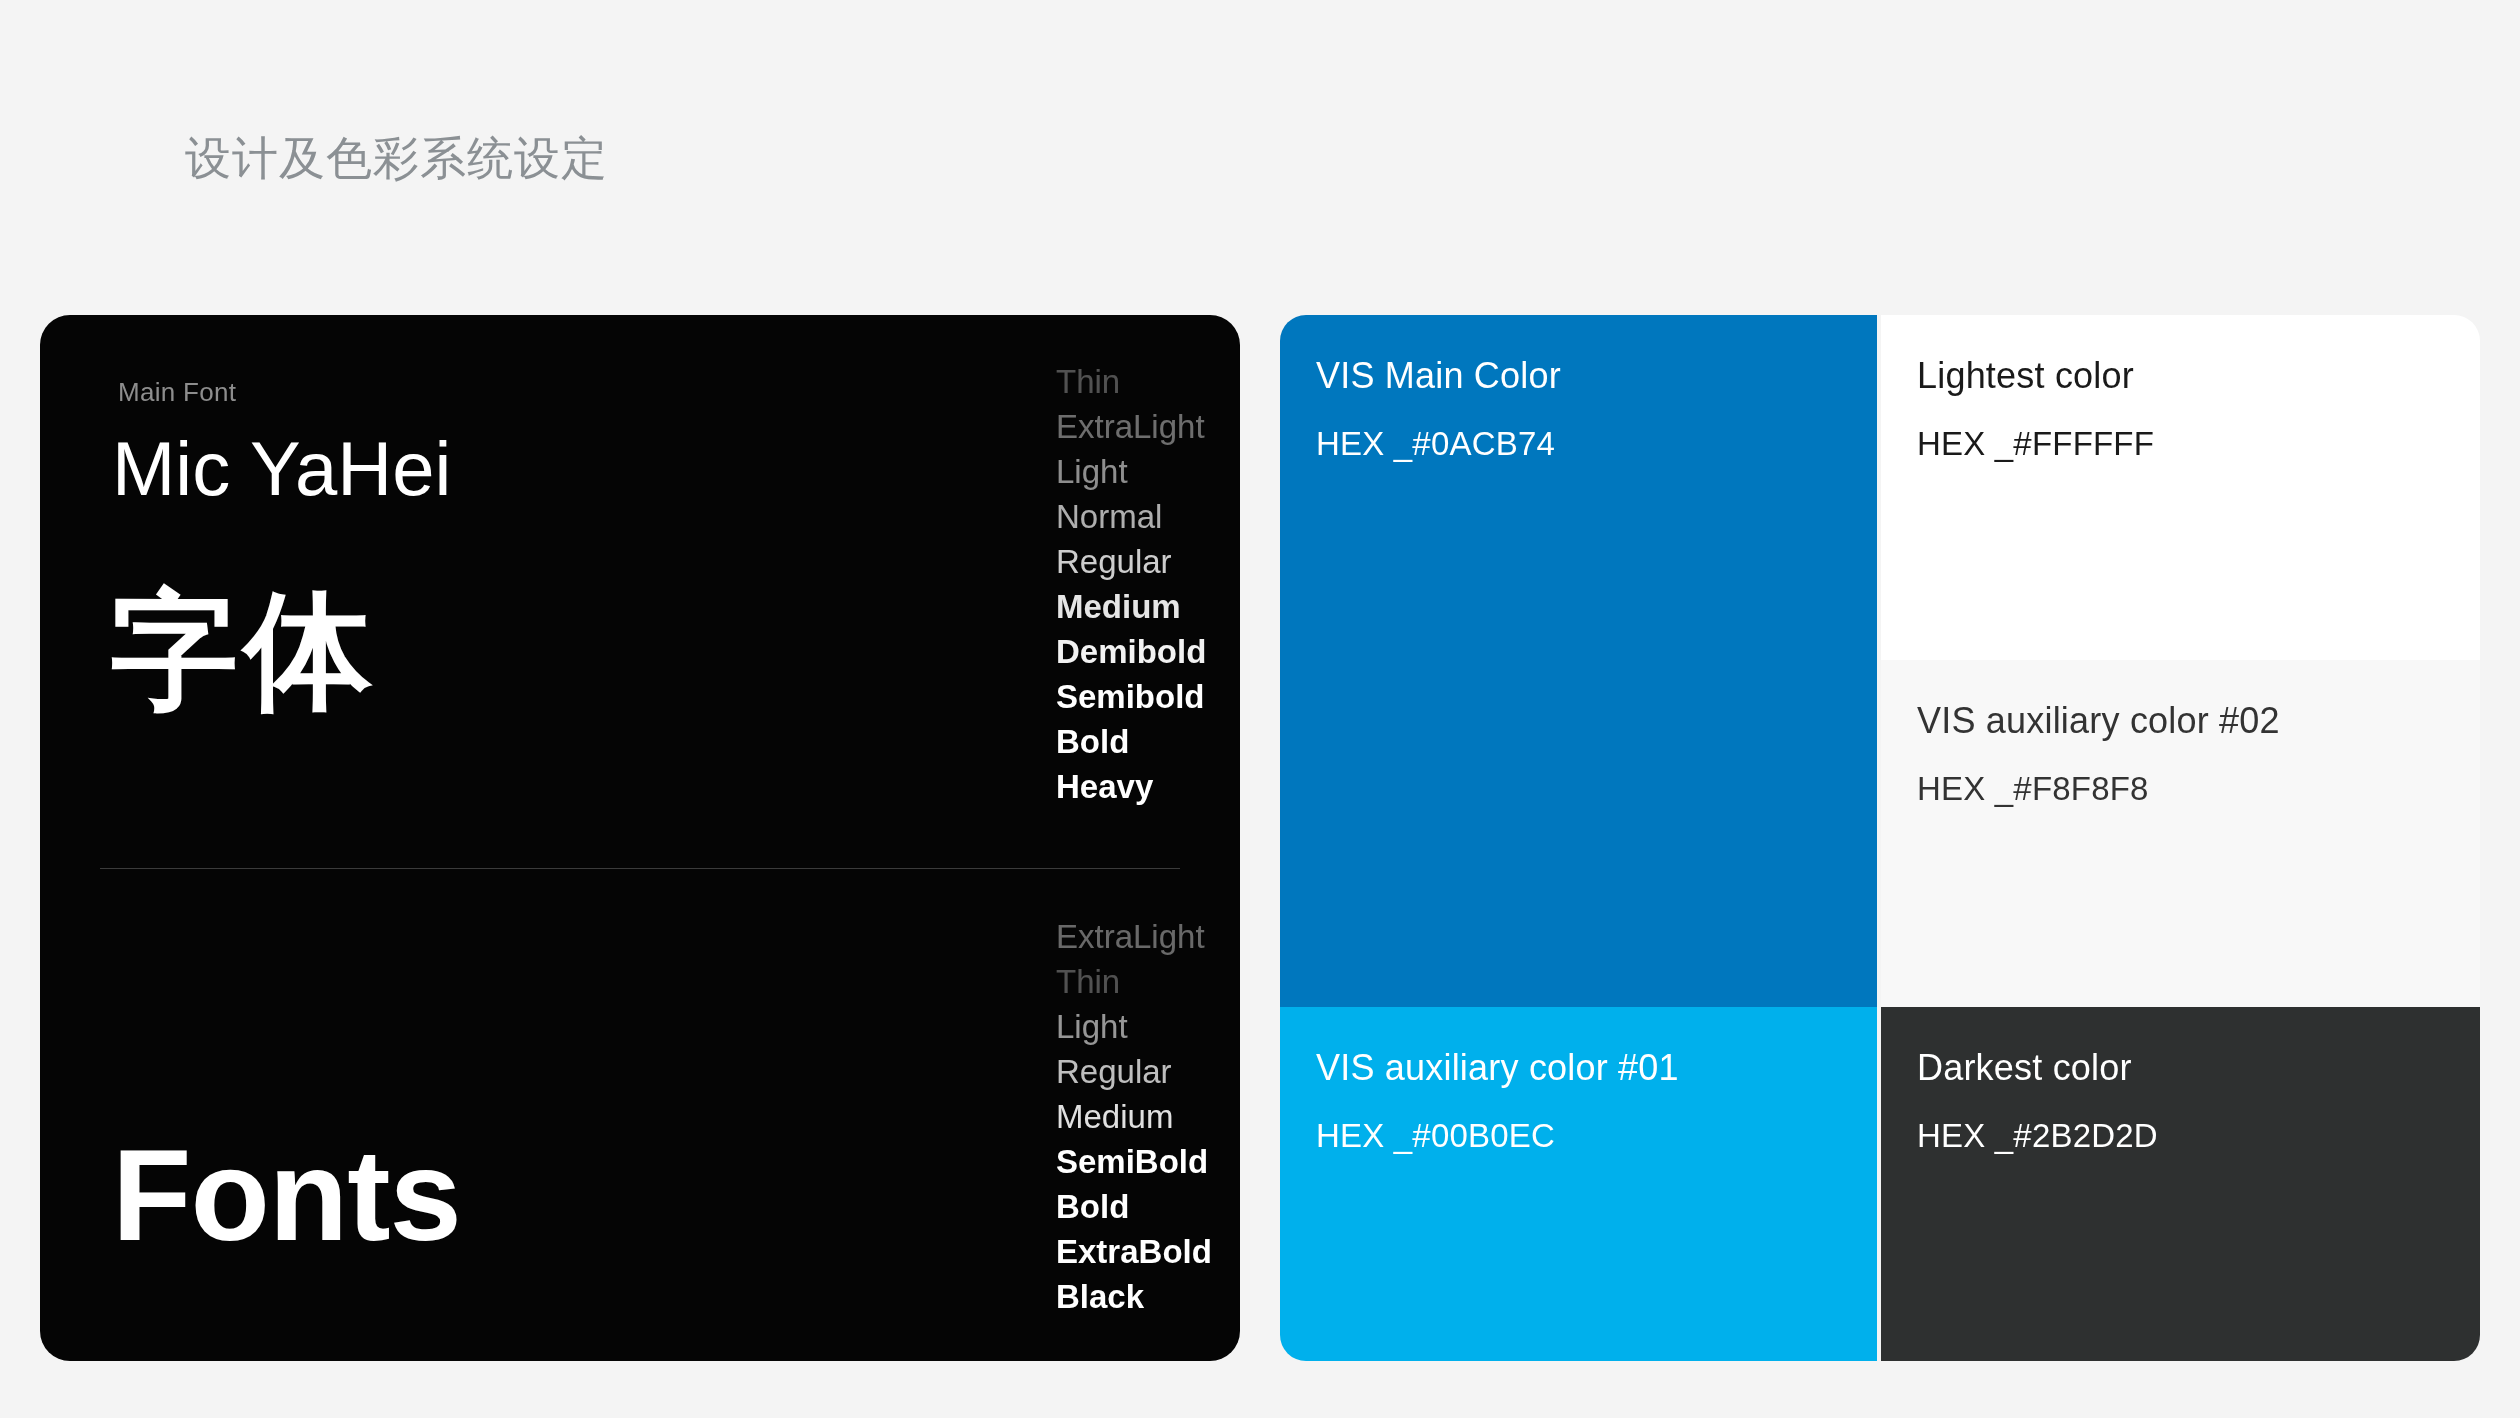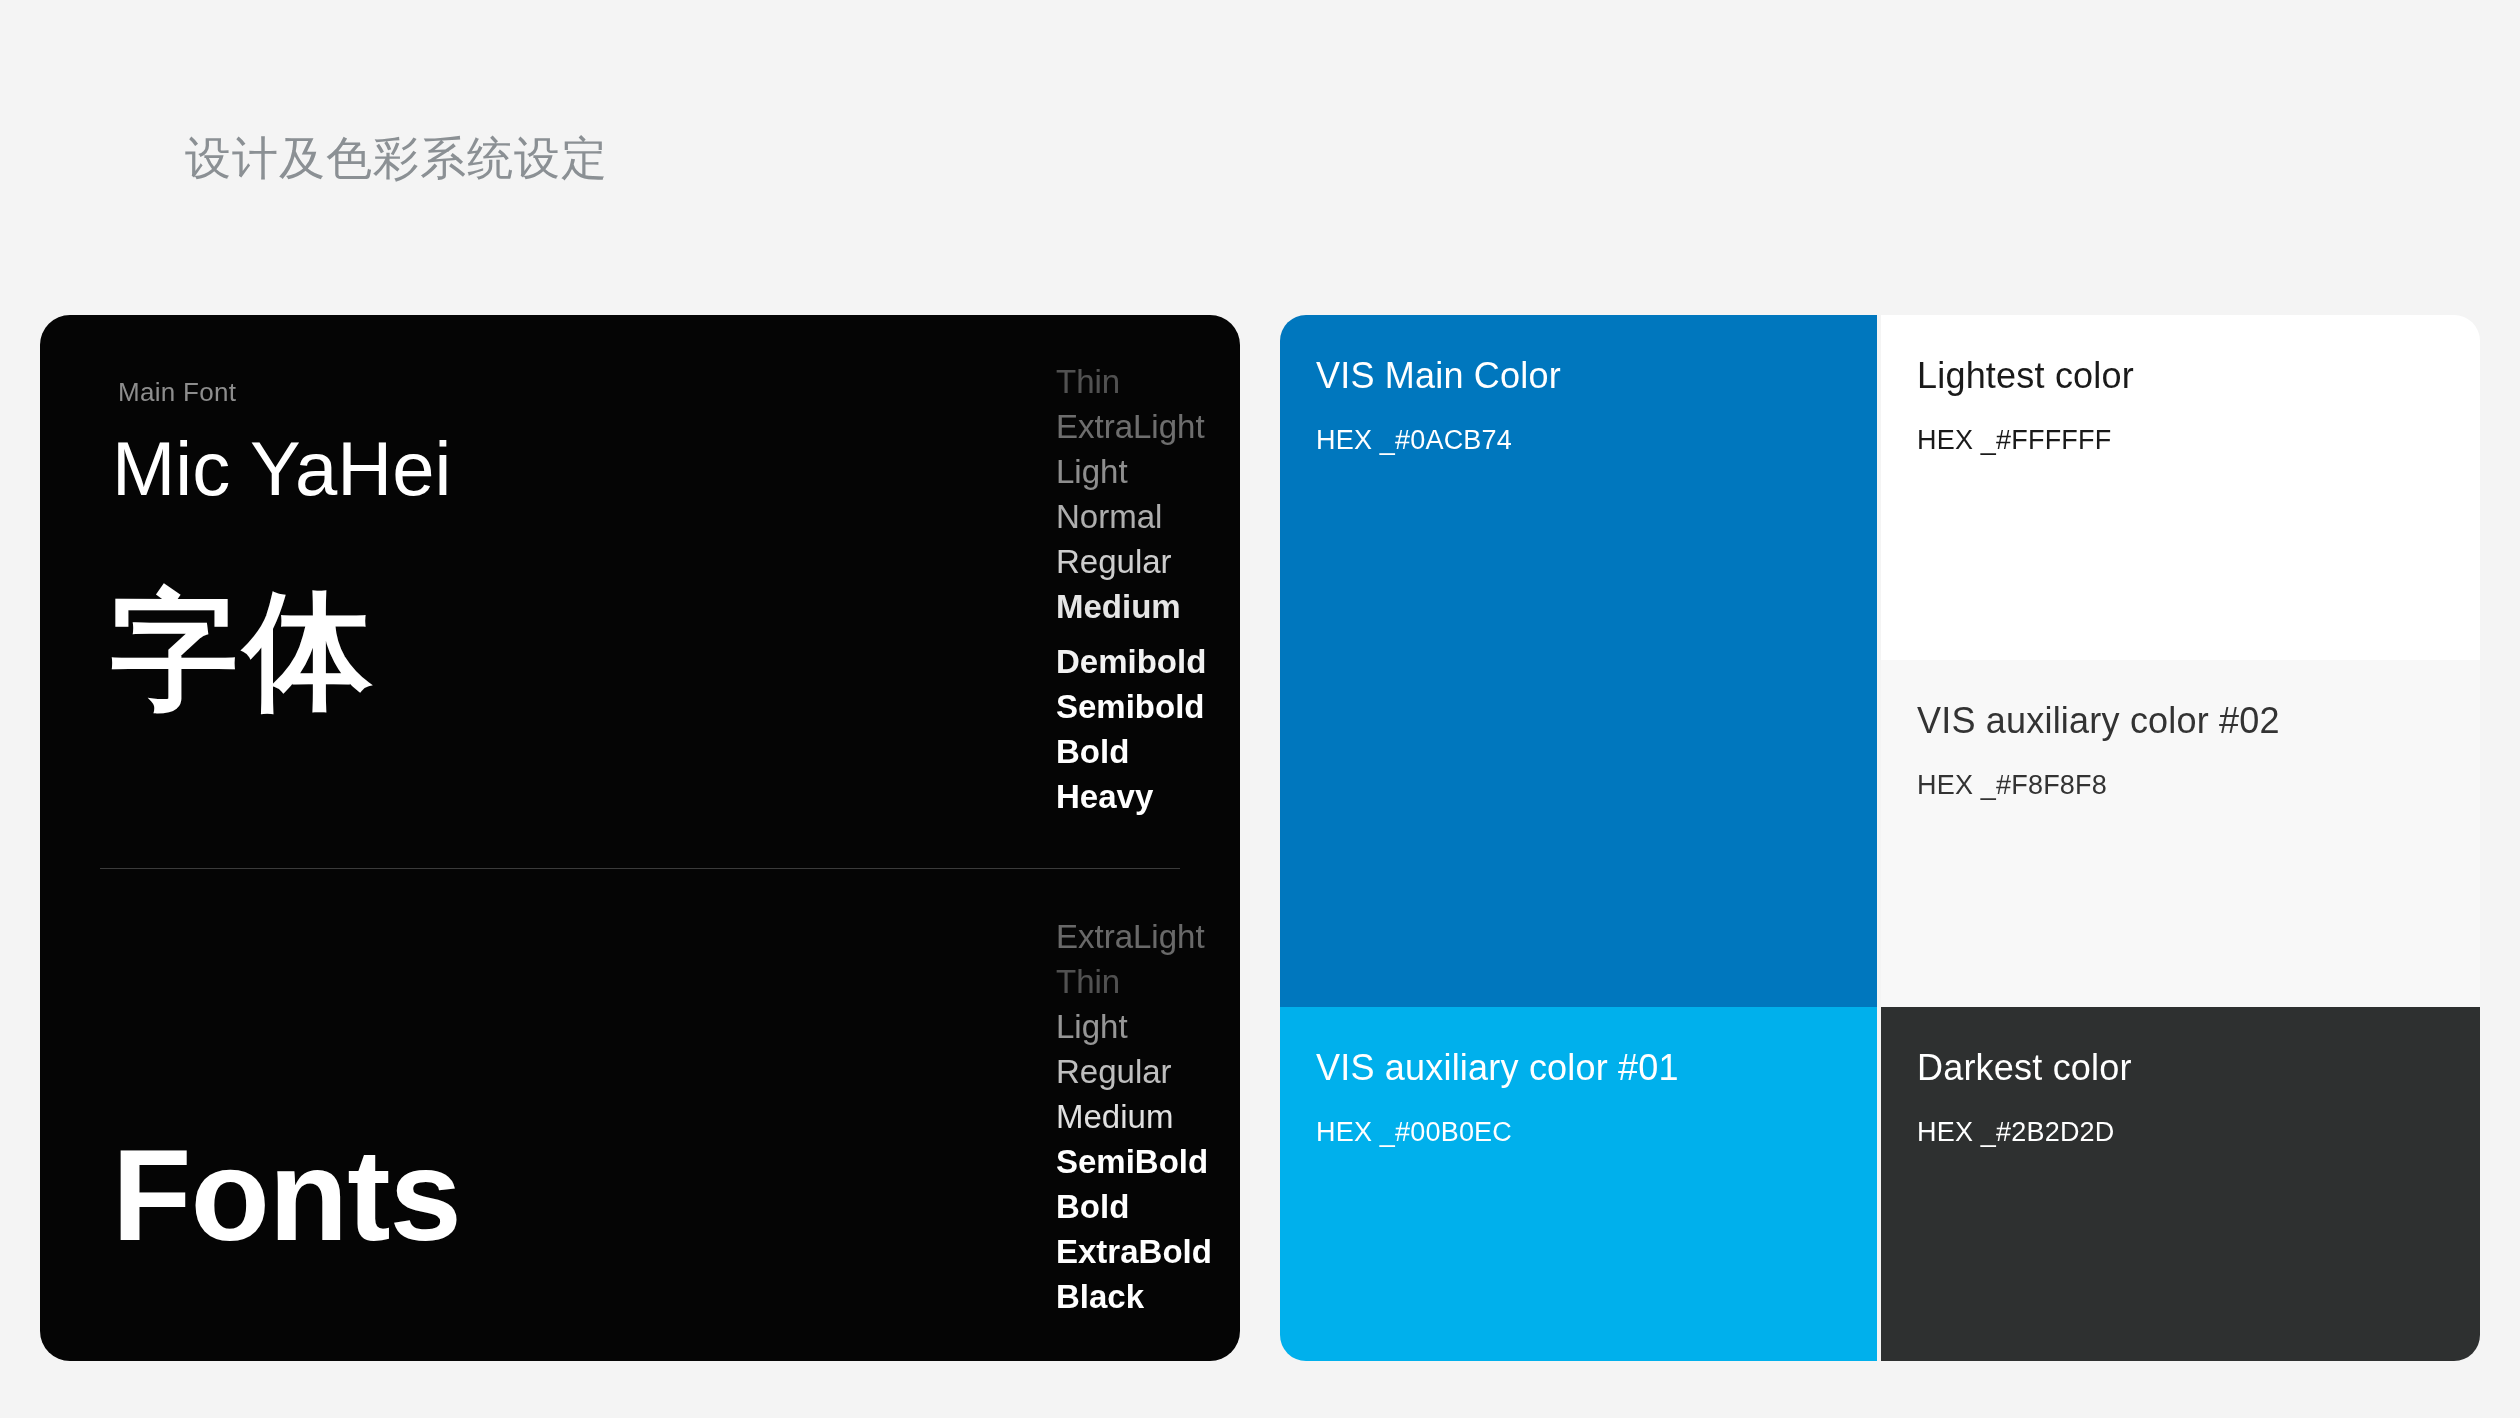--- a/index.html
+++ b/index.html
@@ -185,21 +185,21 @@
     font-size: 36px;
     font-weight: 400;
     letter-spacing: .2px;
     white-space: nowrap;
   }
 
   .swatch-hex {
     position: absolute;
     left: 36px;
     top: 110px;
-    font-size: 27px;
+    font-size: 33px;
     font-weight: 400;
     letter-spacing: .2px;
     white-space: nowrap;
   }
 </style>
 </head>
 <body style="background: rgb(244, 244, 244);">
 
 <div class="page">
 
@@ -214,21 +214,21 @@
 
       <div class="cjk-name">字体</div>
 
       <div class="weight-list">
           <div class="weight-item" style="opacity: 0.3; font-weight: 300;">Thin</div>
           <div class="weight-item" style="opacity: 0.42; font-weight: 300;">ExtraLight</div>
           <div class="weight-item" style="opacity: 0.55; font-weight: 400;">Light</div>
           <div class="weight-item" style="opacity: 0.68; font-weight: 400;">Normal</div>
           <div class="weight-item" style="opacity: 0.8; font-weight: 400;">Regular</div>
           <div class="weight-item" style="opacity: 0.9; font-weight: 600;">Medium</div>
-          <div class="weight-item" style="opacity: 0.95; font-weight: 700; margin-top: 10px;">Demibold</div>
+          <div class="weight-item" style="opacity: 0.95; font-weight: 700;">Demibold</div>
           <div class="weight-item" style="opacity: 1; font-weight: 700;">Semibold</div>
           <div class="weight-item" style="opacity: 1; font-weight: 700;">Bold</div>
           <div class="weight-item" style="opacity: 1; font-weight: 800;">Heavy</div>
         </div>
     </div>
 
     <div class="panel-divider"></div>
 
     <div class="font-section section-two">
 

